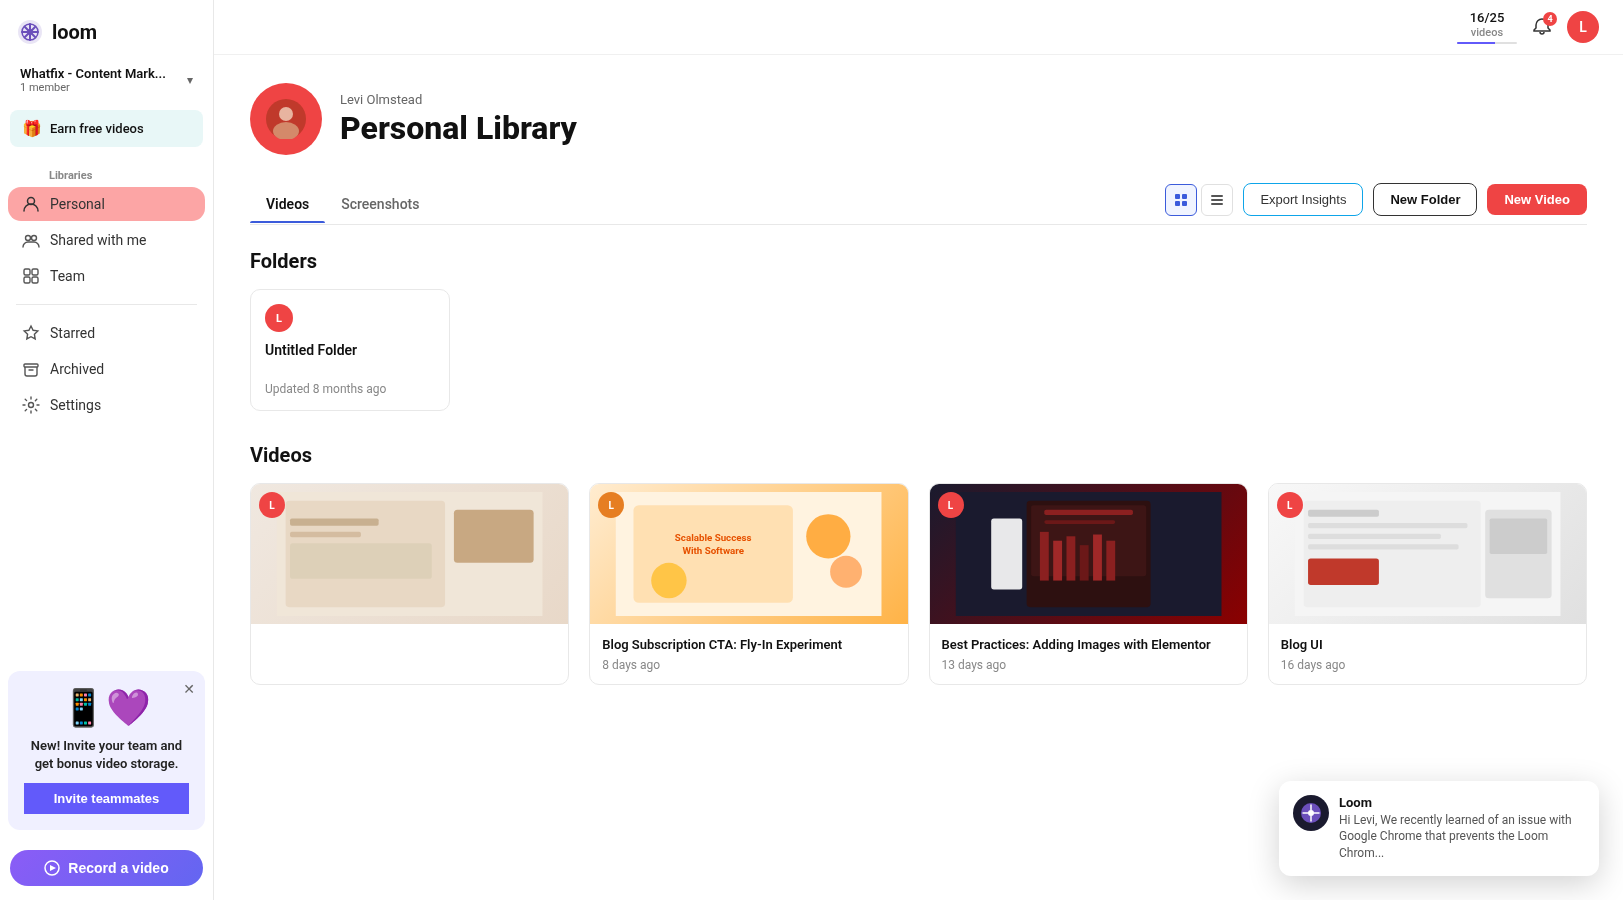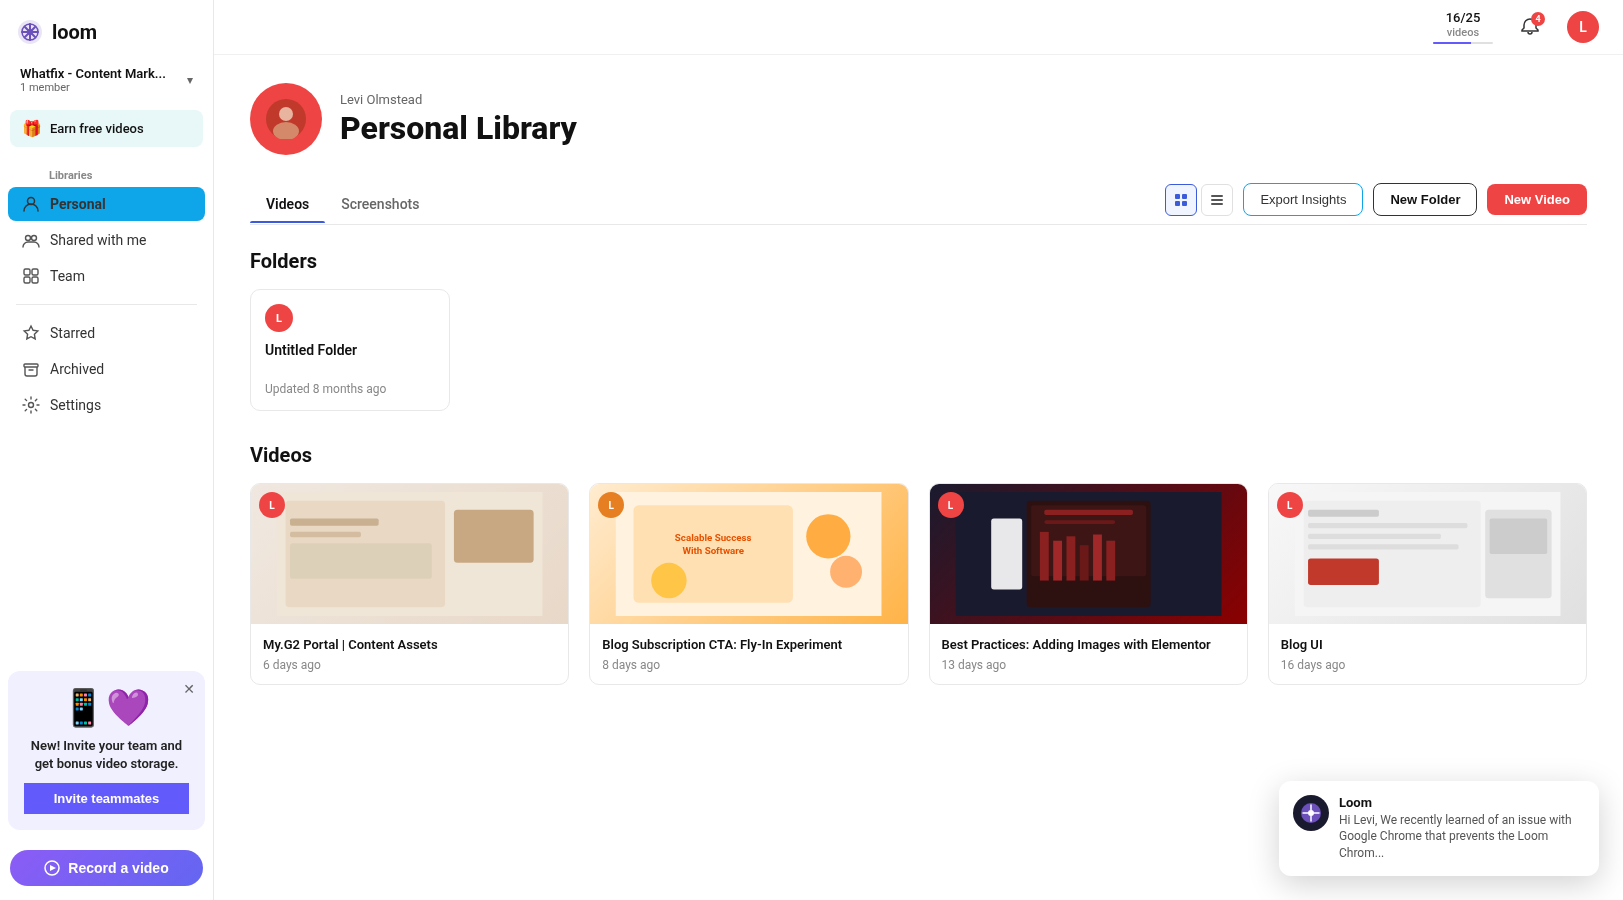--- a/index.html
+++ b/index.html
@@ -71,21 +71,21 @@
       margin: 1px 8px;
       border-radius: 8px;
       cursor: pointer;
       display: flex;
       align-items: center;
       gap: 10px;
       font-size: 14px;
       color: #333;
       transition: background 0.1s;
     }
-    .nav-item.active { background: #0ea5e9; font-weight: 700; }
+    .nav-item.active { background: #fca5a5; font-weight: 400; border-radius: 13px; }
     .nav-icon { width: 18px; height: 18px; display: flex; align-items: center; justify-content: center; flex-shrink: 0; }
     .nav-divider { height: 1px; background: #e8e8e8; margin: 10px 16px; }
 
     
     .sidebar-notification {
       position: absolute;
       bottom: 70px;
       left: 8px;
       right: 8px;
       background: #f0f0ff;
@@ -143,21 +143,21 @@
       overflow-y: auto;
       background: #fff;
     }
 
     
     .topbar {
       display: flex;
       justify-content: flex-end;
       align-items: center;
       padding: 10px 24px;
-      gap: 20px;
+      gap: 8px;
       background: #fff;
       border-bottom: 1px solid #f0f0f0;
       min-height: 52px;
     }
     .video-count {
       font-size: 13px;
       color: #111;
       font-weight: 500;
       text-align: center;
       line-height: 1.2;
@@ -628,24 +628,20 @@
           <div class="thumb-inner">
             <svg width="100%" height="100%" viewBox="0 0 300 140" fill="none" xmlns="http://www.w3.org/2000/svg">
               <rect width="300" height="140" fill="#f0e6d8"></rect>
               <rect x="10" y="10" width="180" height="120" rx="4" fill="#e8d8c4"></rect>
               <rect x="15" y="30" width="100" height="8" rx="2" fill="#c8b090"></rect>
               <rect x="15" y="45" width="80" height="6" rx="2" fill="#d4bca0"></rect>
               <rect x="15" y="58" width="160" height="40" rx="3" fill="#ddd0b8"></rect>
               <rect x="200" y="20" width="90" height="60" rx="4" fill="#c8a882"></rect>
             </svg>
           </div>
-        </div>
-        <div class="video-info">
-          <div class="video-title">My.G2 Portal | Content Assets</div>
-          <div class="video-age">6 days ago</div>
         </div>
       </div>
 
       <div class="video-card">
         <div class="video-thumb thumb-2">
           <div class="video-user-icon" style="background:#e67e22;">L</div>
           <div class="thumb-inner">
             <svg width="100%" height="100%" viewBox="0 0 300 140" fill="none">
               <rect width="300" height="140" fill="#fff3e0"></rect>
               <rect x="20" y="15" width="180" height="110" rx="6" fill="#ffe0b2"></rect>

